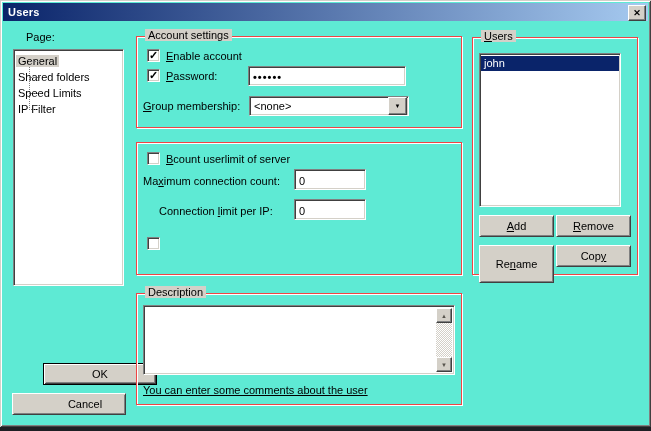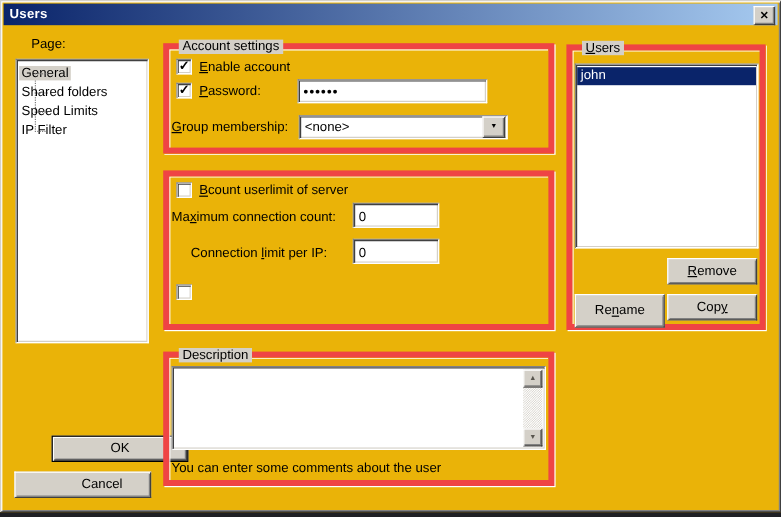--- a/index.html
+++ b/index.html
@@ -3,21 +3,21 @@
 <meta charset="utf-8">
 <style>
   html,body { margin:0; padding:0; }
   body {
     width:651px; height:431px; position:relative; overflow:hidden;
     font-family:"Liberation Sans", sans-serif; font-size:11px; color:#000;
     background:#1e1f24;
   }
   .dialog {
     position:absolute; left:0; top:0; width:651px; height:427px;
-    background:#eab308;
+    background:#5eead4;
     box-shadow: inset 1px 1px 0 #d4d0c8, inset -1px -1px 0 #404040,
                 inset 2px 2px 0 #fff,    inset -2px -2px 0 #808080;
   }
   .titlebar {
     position:absolute; left:3px; top:3px; right:3px; height:18px;
     background:linear-gradient(to right,#0a246a,#a6caf0);
     display:flex; align-items:center; padding-left:5px; box-sizing:border-box;
   }
   .title-text { color:#fff; font-weight:bold; font-size:11px; letter-spacing:.2px; }
   .close-btn {
@@ -30,21 +30,21 @@
   .label { position:absolute; white-space:nowrap; }
   .mn { text-decoration:underline; }
 
   .sunken {
     position:absolute; background:#fff; box-sizing:border-box;
     border:1px solid; border-color:#808080 #fff #fff #808080;
     box-shadow: inset 1px 1px 0 #404040, inset -1px -1px 0 #d4d0c8;
   }
   .grp {
     position:absolute; box-sizing:border-box;
-    border:5px solid #ef4444;
+    border:1px solid #ef4444;
     box-shadow: inset 1px 1px 0 #fff, 1px 1px 0 #fff;
   }
   .grp-legend {
     position:absolute; top:-8px; left:8px; background:#d4d0c8; padding:0 3px; white-space:nowrap;
   }
   .btn {
     position:absolute; background:#d4d0c8; box-sizing:border-box;
     border:1px solid; border-color:#fff #404040 #404040 #fff;
     box-shadow: inset 1px 1px 0 #d4d0c8, inset -1px -1px 0 #808080;
     display:flex; align-items:center; justify-content:center; font-size:11px;
@@ -159,21 +159,21 @@
   </div>
   <div class="label" style="left:166px; top:50px;"><span></span><span class="mn">E</span><span>nable account</span></div>
 
   <div class="cb" style="left:147px; top:69px;">
     <span>✓</span>
   </div>
   <div class="label" style="left:166px; top:70px;"><span></span><span class="mn">P</span><span>assword:</span></div>
   <input class="field pw" style="left: 248px; top: 66px; width: 158px; height: 20px;" value="••••••">
 
   <div class="label" style="left:143px; top:100px;"><span></span><span class="mn">G</span><span>roup membership:</span></div>
-  <div class="field combo" style="left:249px; top:96px; width:174px; height:20px;">
+  <div class="field combo" style="left:249px; top:96px; width:160px; height:20px;">
     <span class="combo-value">&lt;none&gt;</span>
     <span class="combo-arrow">
         <span>▼</span>
       </span>
   </div>
 
   <div class="grp" style="left:136px; top:142px; width:326px; height:133px;"></div>
   <div class="cb" style="left:147px; top:152px;"></div>
   <div class="label" style="left:166px; top:153px;"><span></span><span class="mn">B</span><span>count userlimit of server</span></div>
 
@@ -191,34 +191,37 @@
   <div class="ta" style="left:143px; top:305px; width:312px; height:70px;">
     <div class="vscroll">
       <div class="scroll-btn" style="top:0;">
           <span>▲</span>
         </div>
       <div class="scroll-btn" style="bottom:0;">
           <span>▼</span>
         </div>
     </div>
   </div>
-  <div class="label" style="left:143px; top:384px;">You can enter some comments about the user</div>
+  <div class="label" style="left:143px; top:384px;text-decoration:underline;">You can enter some comments about the user</div>
 
   <div class="grp" style="left:472px; top:37px; width:166px; height:238px;">
     <span class="grp-legend"><span></span><span class="mn">U</span><span>sers</span></span>
   </div>
-  <div class="sunken" style="left:479px; top:53px; width:153px; height:154px;">
+  <div class="sunken" style="left:479px; top:53px; width:142px; height:154px;">
     <div class="list-row sel">
       <span>john</span>
     </div>
   </div>
+  <div class="btn" style="left:479px; top:215px; width:75px; height:22px;">
+    <span><span></span><span class="mn">A</span><span>dd</span></span>
+  </div>
   <div class="btn" style="left:556px; top:215px; width:75px; height:22px;">
     <span><span></span><span class="mn">R</span><span>emove</span></span>
   </div>
-  <div class="btn" style="left:479px; top:245px; width:75px; height:28px;">
+  <div class="btn" style="left:479px; top:245px; width:75px; height:38px;">
     <span><span>Re</span><span class="mn">n</span><span>ame</span></span>
   </div>
   <div class="btn" style="left:556px; top:245px; width:75px; height:22px;">
     <span><span>Cop</span><span class="mn">y</span><span></span></span>
   </div>
 
 </div>
 <div class="bottom-strip"></div>
 
 </body></html>

